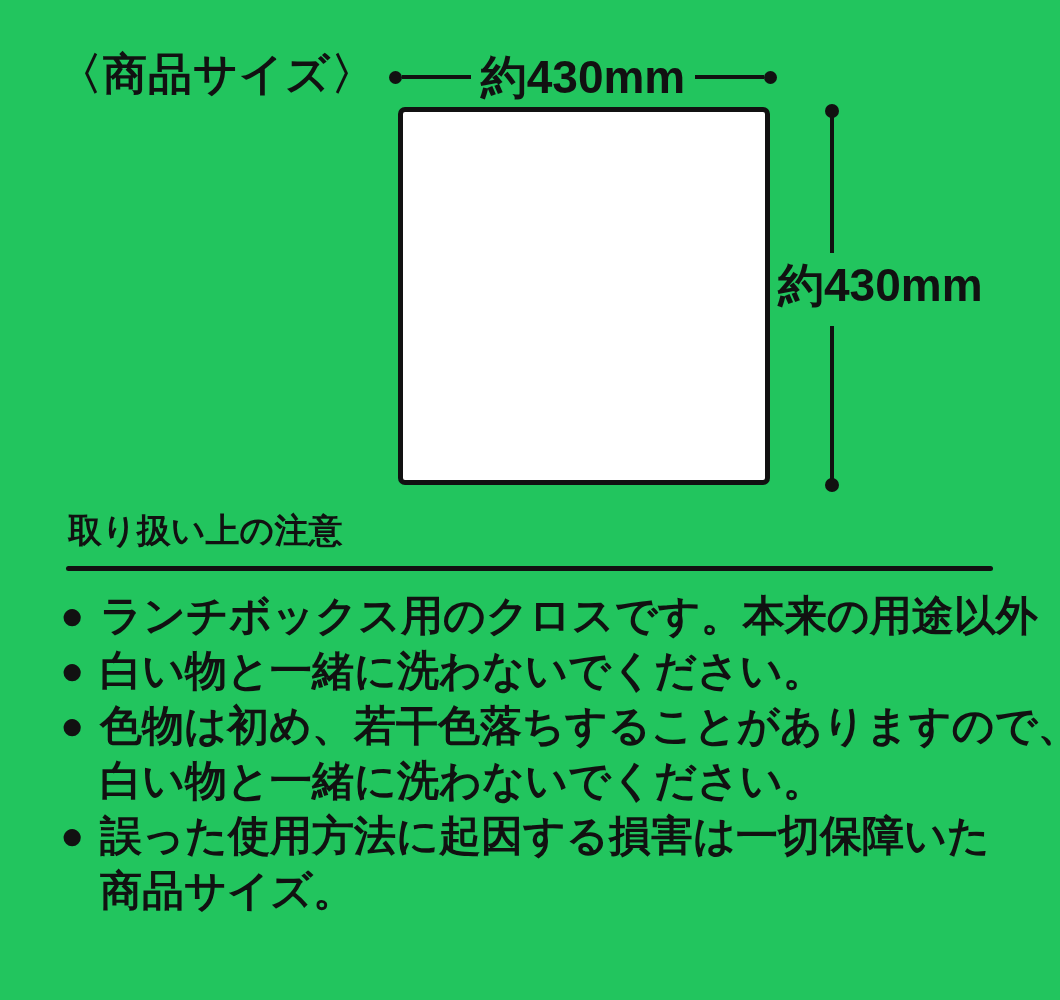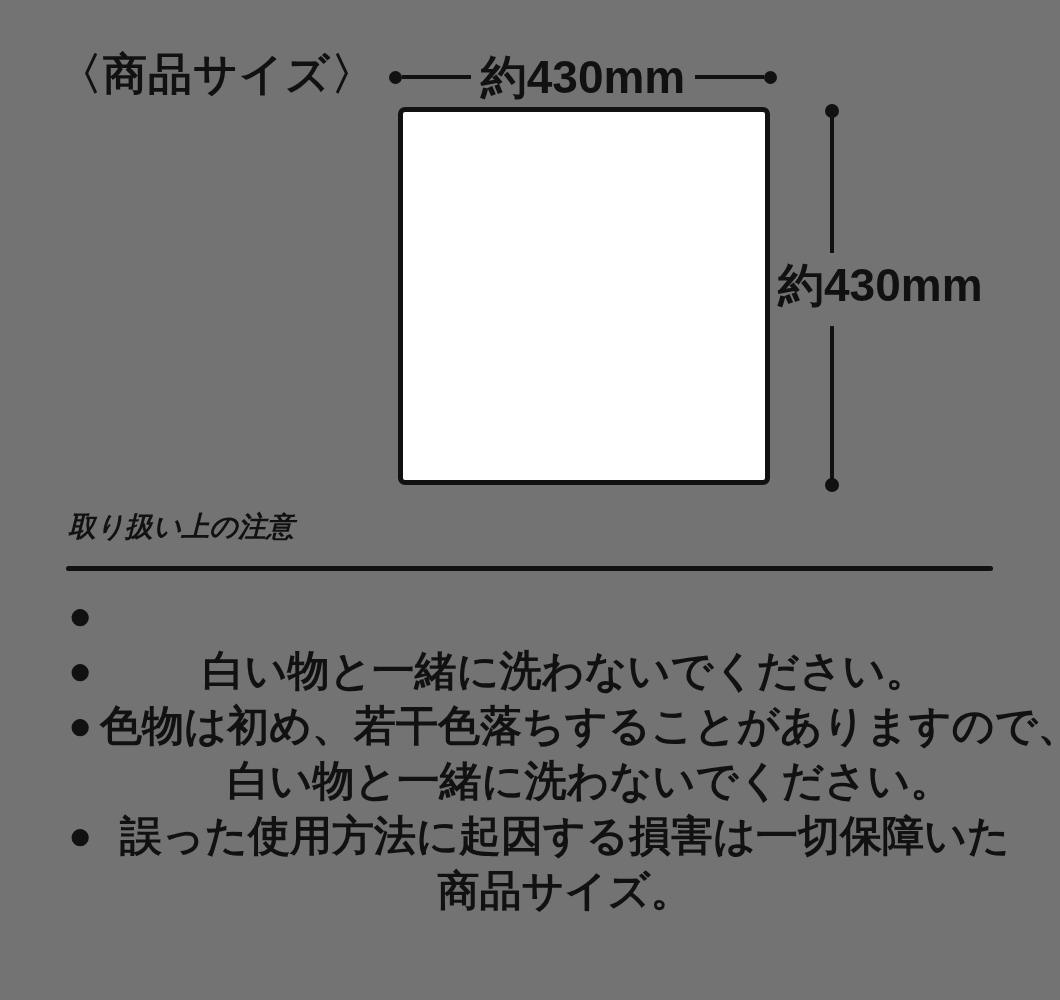--- a/index.html
+++ b/index.html
@@ -1,25 +1,24 @@
 <!DOCTYPE html>
 <html><head>
 <meta charset="utf-8">
 <style>
   html, body { margin: 0; padding: 0; background: #ffffff; }
   .canvas {
     position: relative;
     width: 1060px;
     height: 1000px;
-    background: #737373;
+    background: #22c55e;
     color: #111111;
     font-family: "Liberation Sans", "DejaVu Sans", sans-serif;
     font-weight: bold;
     overflow: hidden;
-    text-align: center;
   }
 
   
   .size-title {
     position: absolute;
     left: 58px;
     top: 50px;
     font-size: 44px;
     line-height: 1.1;
     letter-spacing: 1px;
@@ -92,24 +91,23 @@
     font-size: 46px;
     line-height: 1;
     white-space: nowrap;
   }
 
   
   .notes-heading {
     position: absolute;
     left: 68px;
     top: 510px;
-    font-size: 28px;
+    font-size: 34px;
     line-height: 1.2;
     white-space: nowrap;
-    font-style: italic;
   }
   .notes-rule {
     position: absolute;
     left: 66px;
     top: 566px;
     width: 927px;
     height: 5px;
     background: #111111;
     border-radius: 3px;
   }
@@ -161,20 +159,21 @@
   <div class="vdim-dot bottom"></div>
 
   <div class="notes-heading">取り扱い上の注意</div>
   <div class="notes-rule"></div>
 
   <div class="notes-list">
 
     <div class="note-item">
       <span class="bullet">●</span>
       <span class="note-text">
+        <span class="note-line">ランチボックス用のクロスです。本来の用途以外</span>
       </span>
     </div>
 
     <div class="note-item">
       <span class="bullet">●</span>
       <span class="note-text">
         <span class="note-line">白い物と一緒に洗わないでください。</span>
       </span>
     </div>
 

